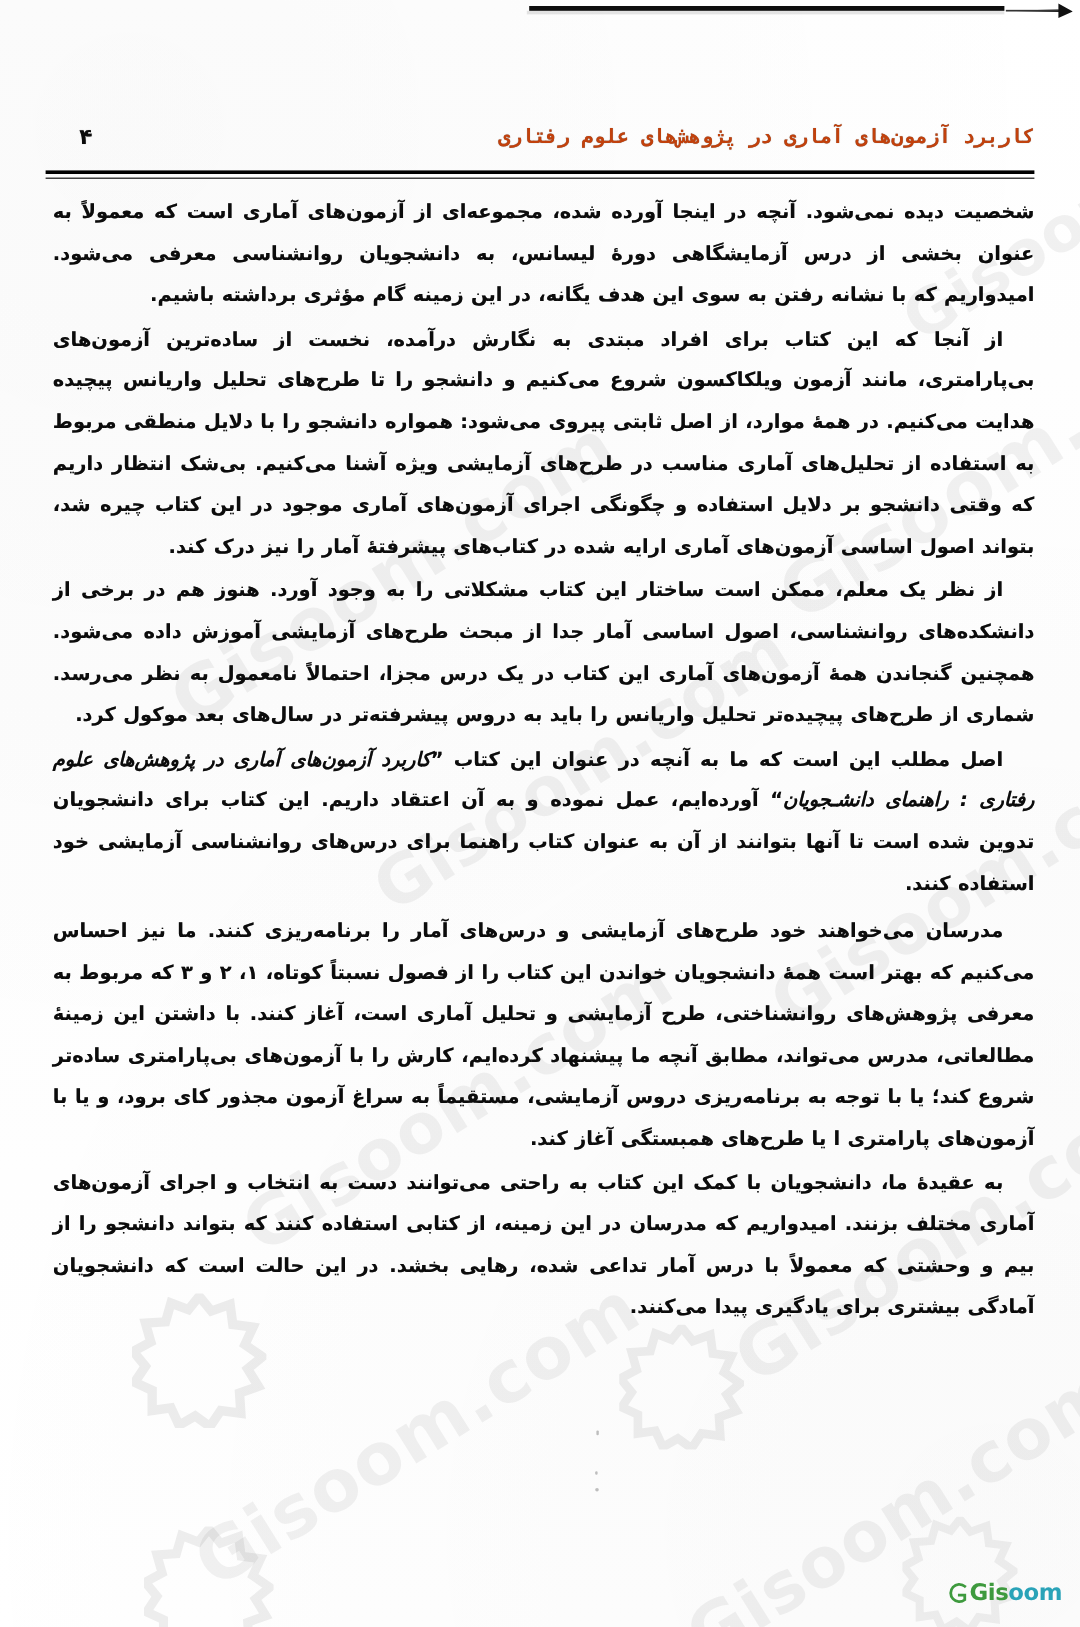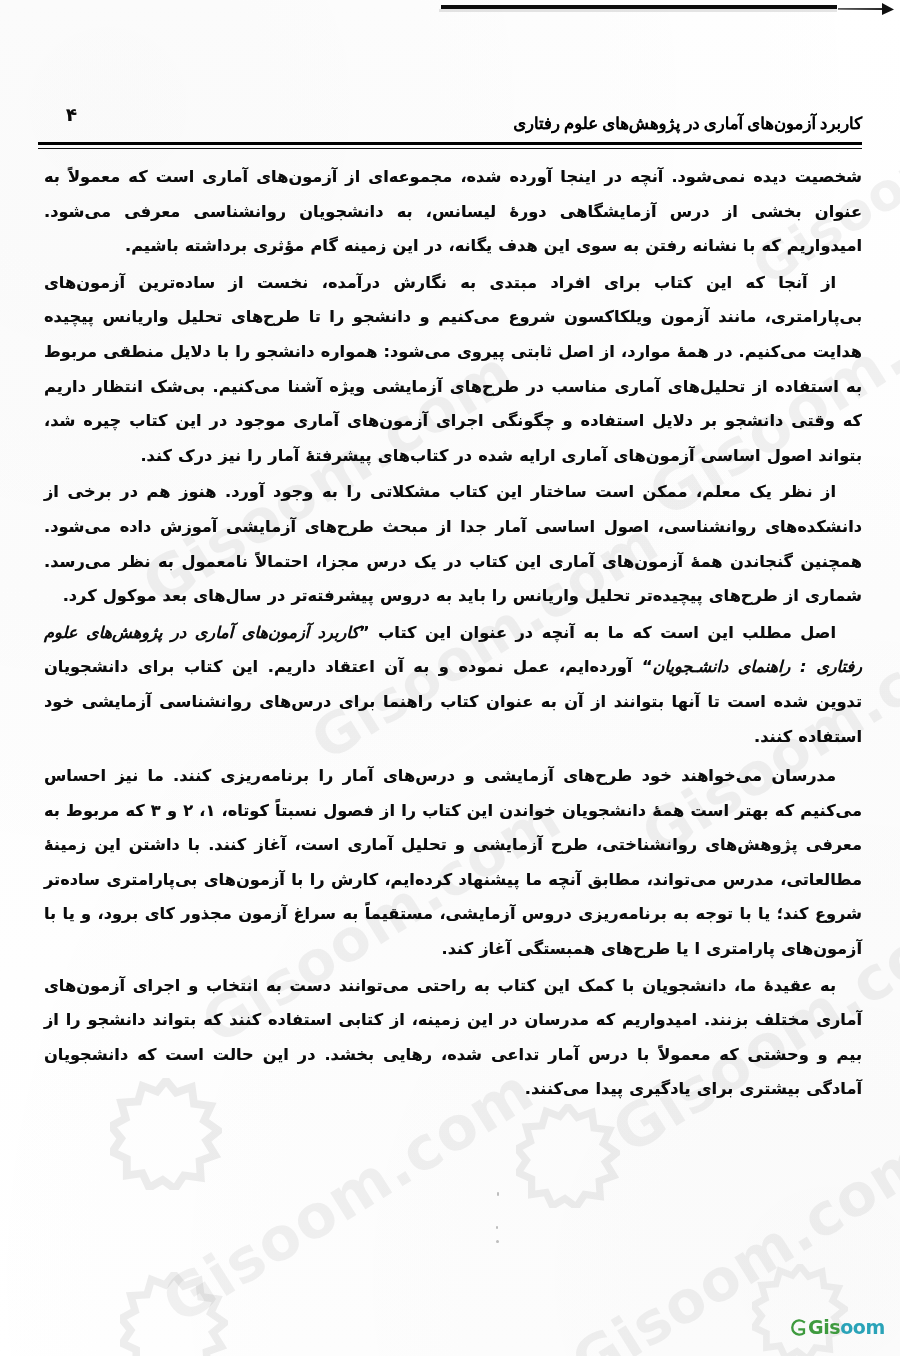--- a/index.html
+++ b/index.html
@@ -52,26 +52,26 @@
   .scan-artifact-arrow svg{display:block;}
 
   
   .page-header{
     position:absolute;
     left:38px;right:38px;top:104px;
     height:40px;
   }
   .header-title{
     position:absolute;
-    right:0;top:10px;
-    font-family:Liberation Serif, serif;
+    right:0;top:0;
+    font-family:Liberation Mono, monospace;
     font-weight:bold;
     font-size:16.5px;
     letter-spacing:0px;
-    color:#000000;
+    color:#c2410c;
     white-space:nowrap;
     direction:rtl;
     text-shadow:0 0 0.6px rgba(0,0,0,0.55);
   }
   .page-number{
     position:absolute;
     left:28px;top:0px;
     font-family:"DejaVu Sans","Liberation Sans",sans-serif;
     font-weight:bold;
     font-size:18px;

